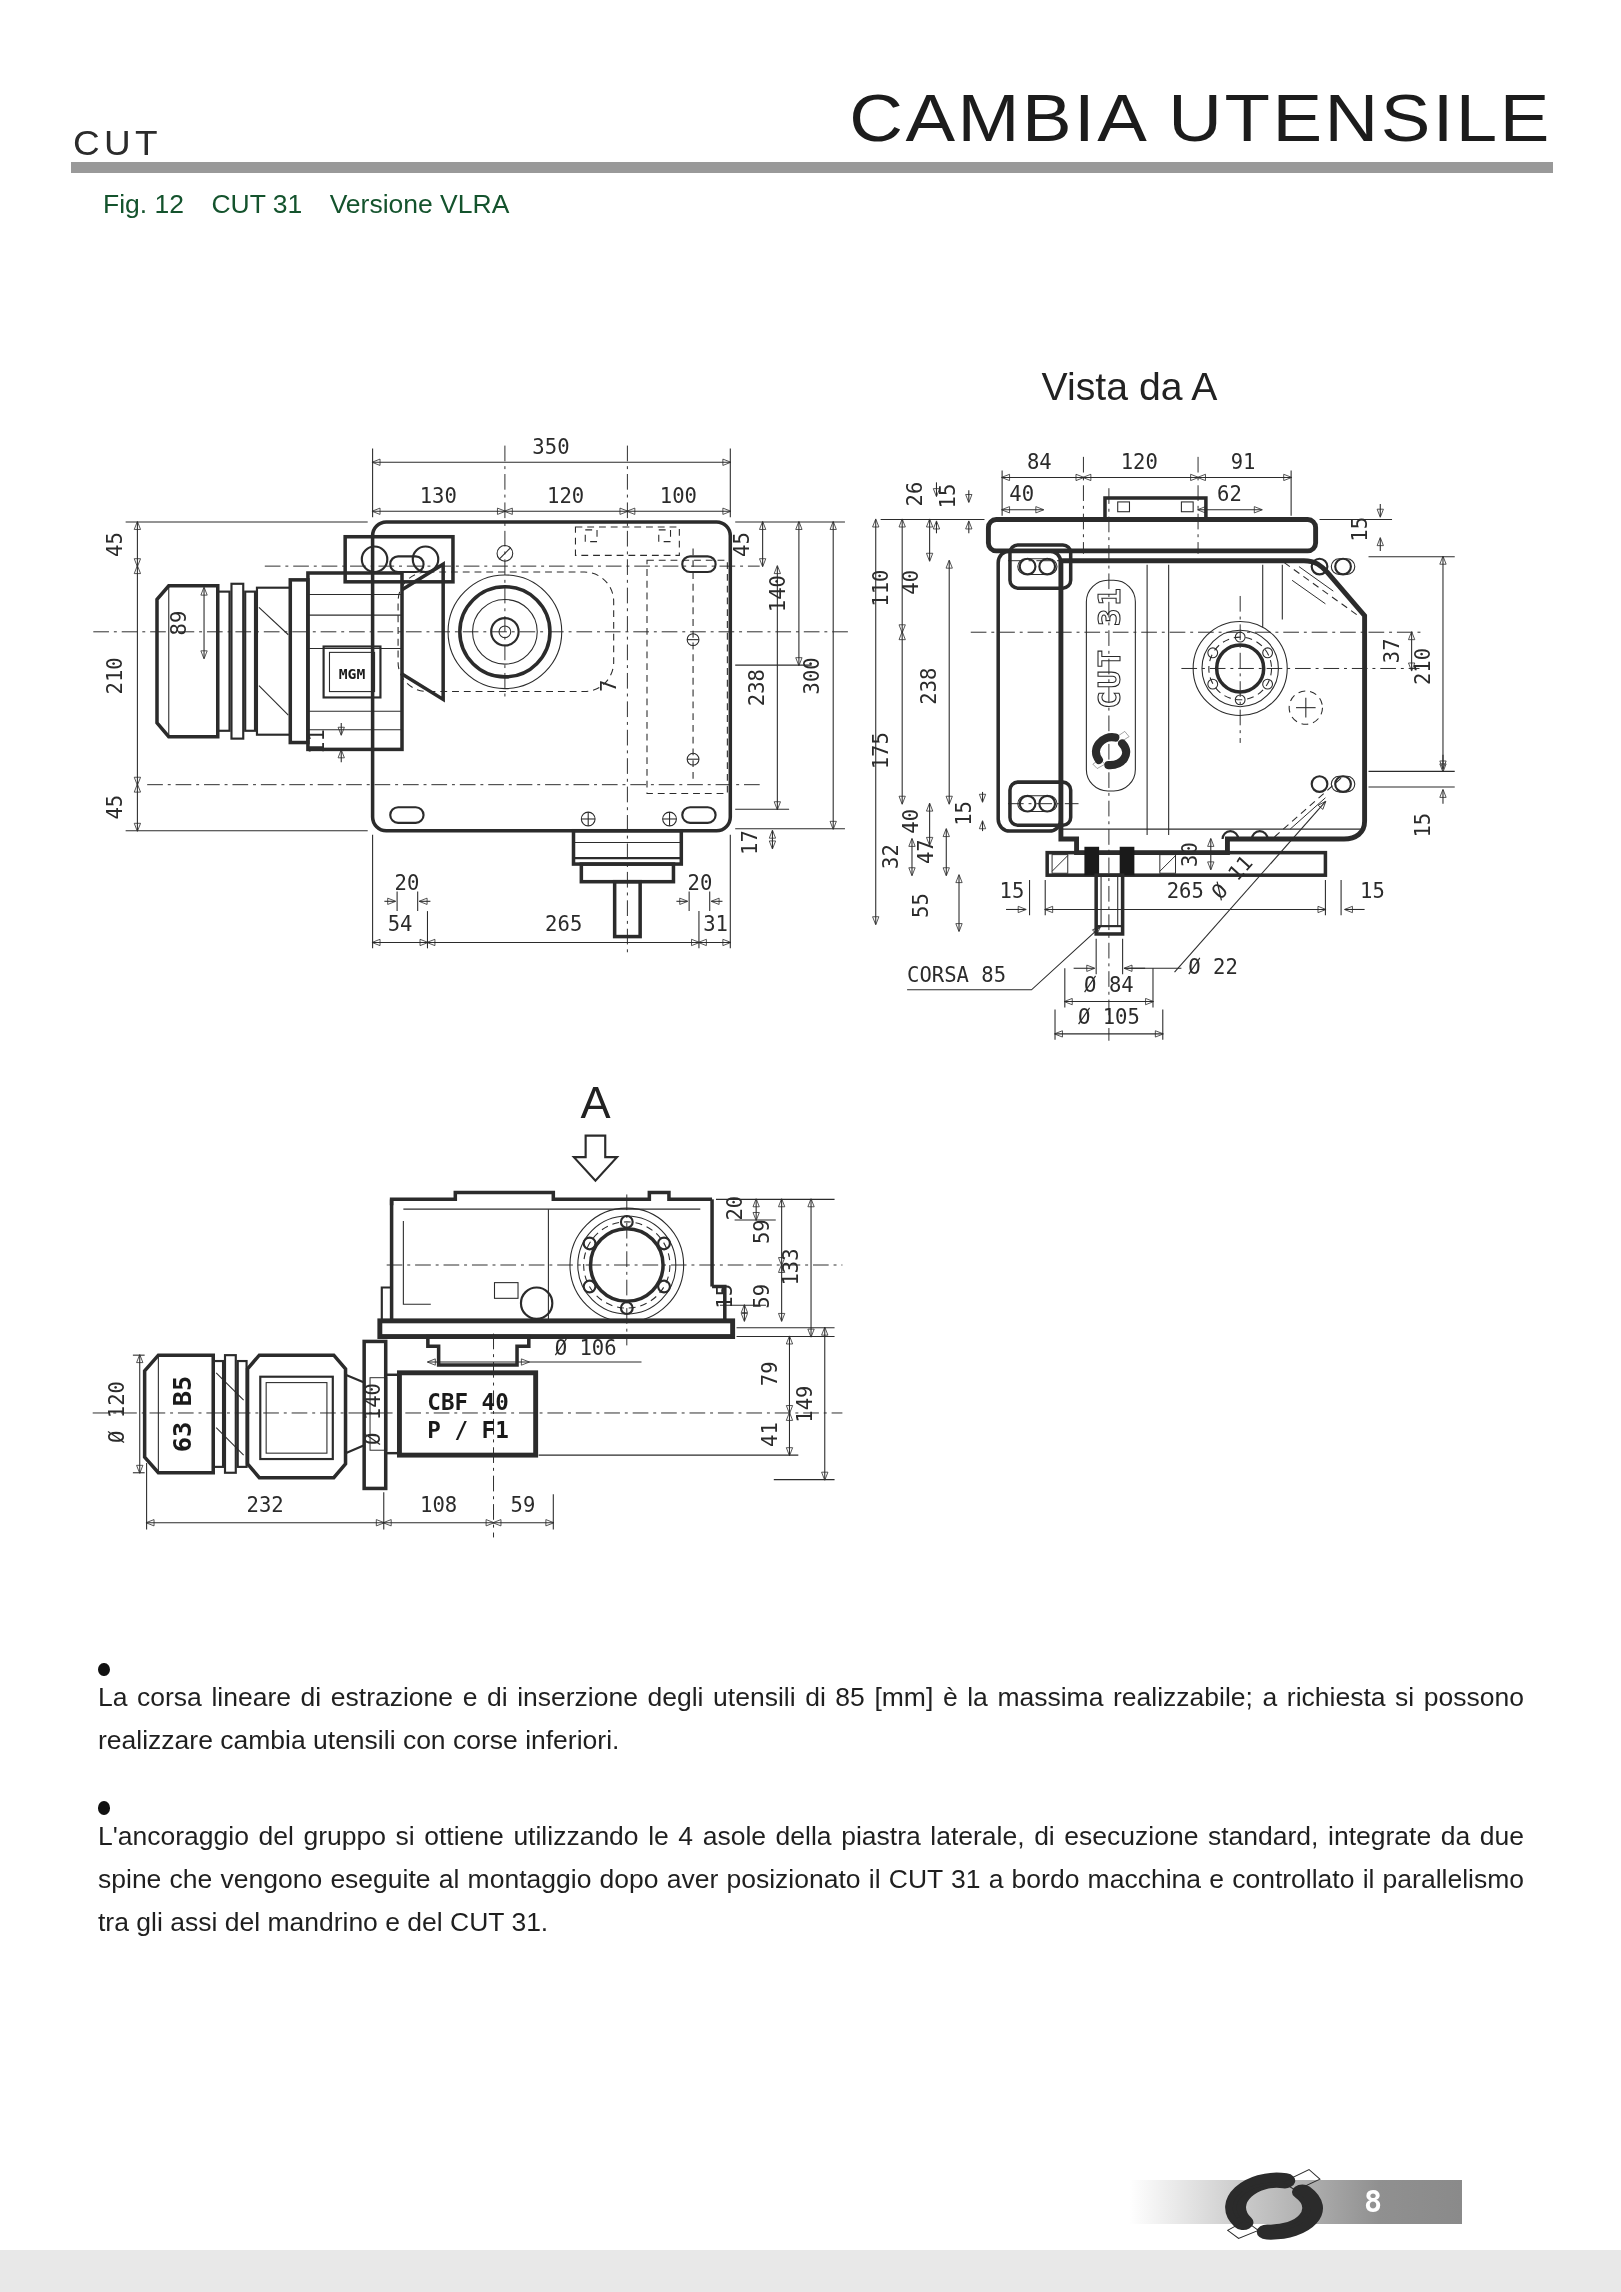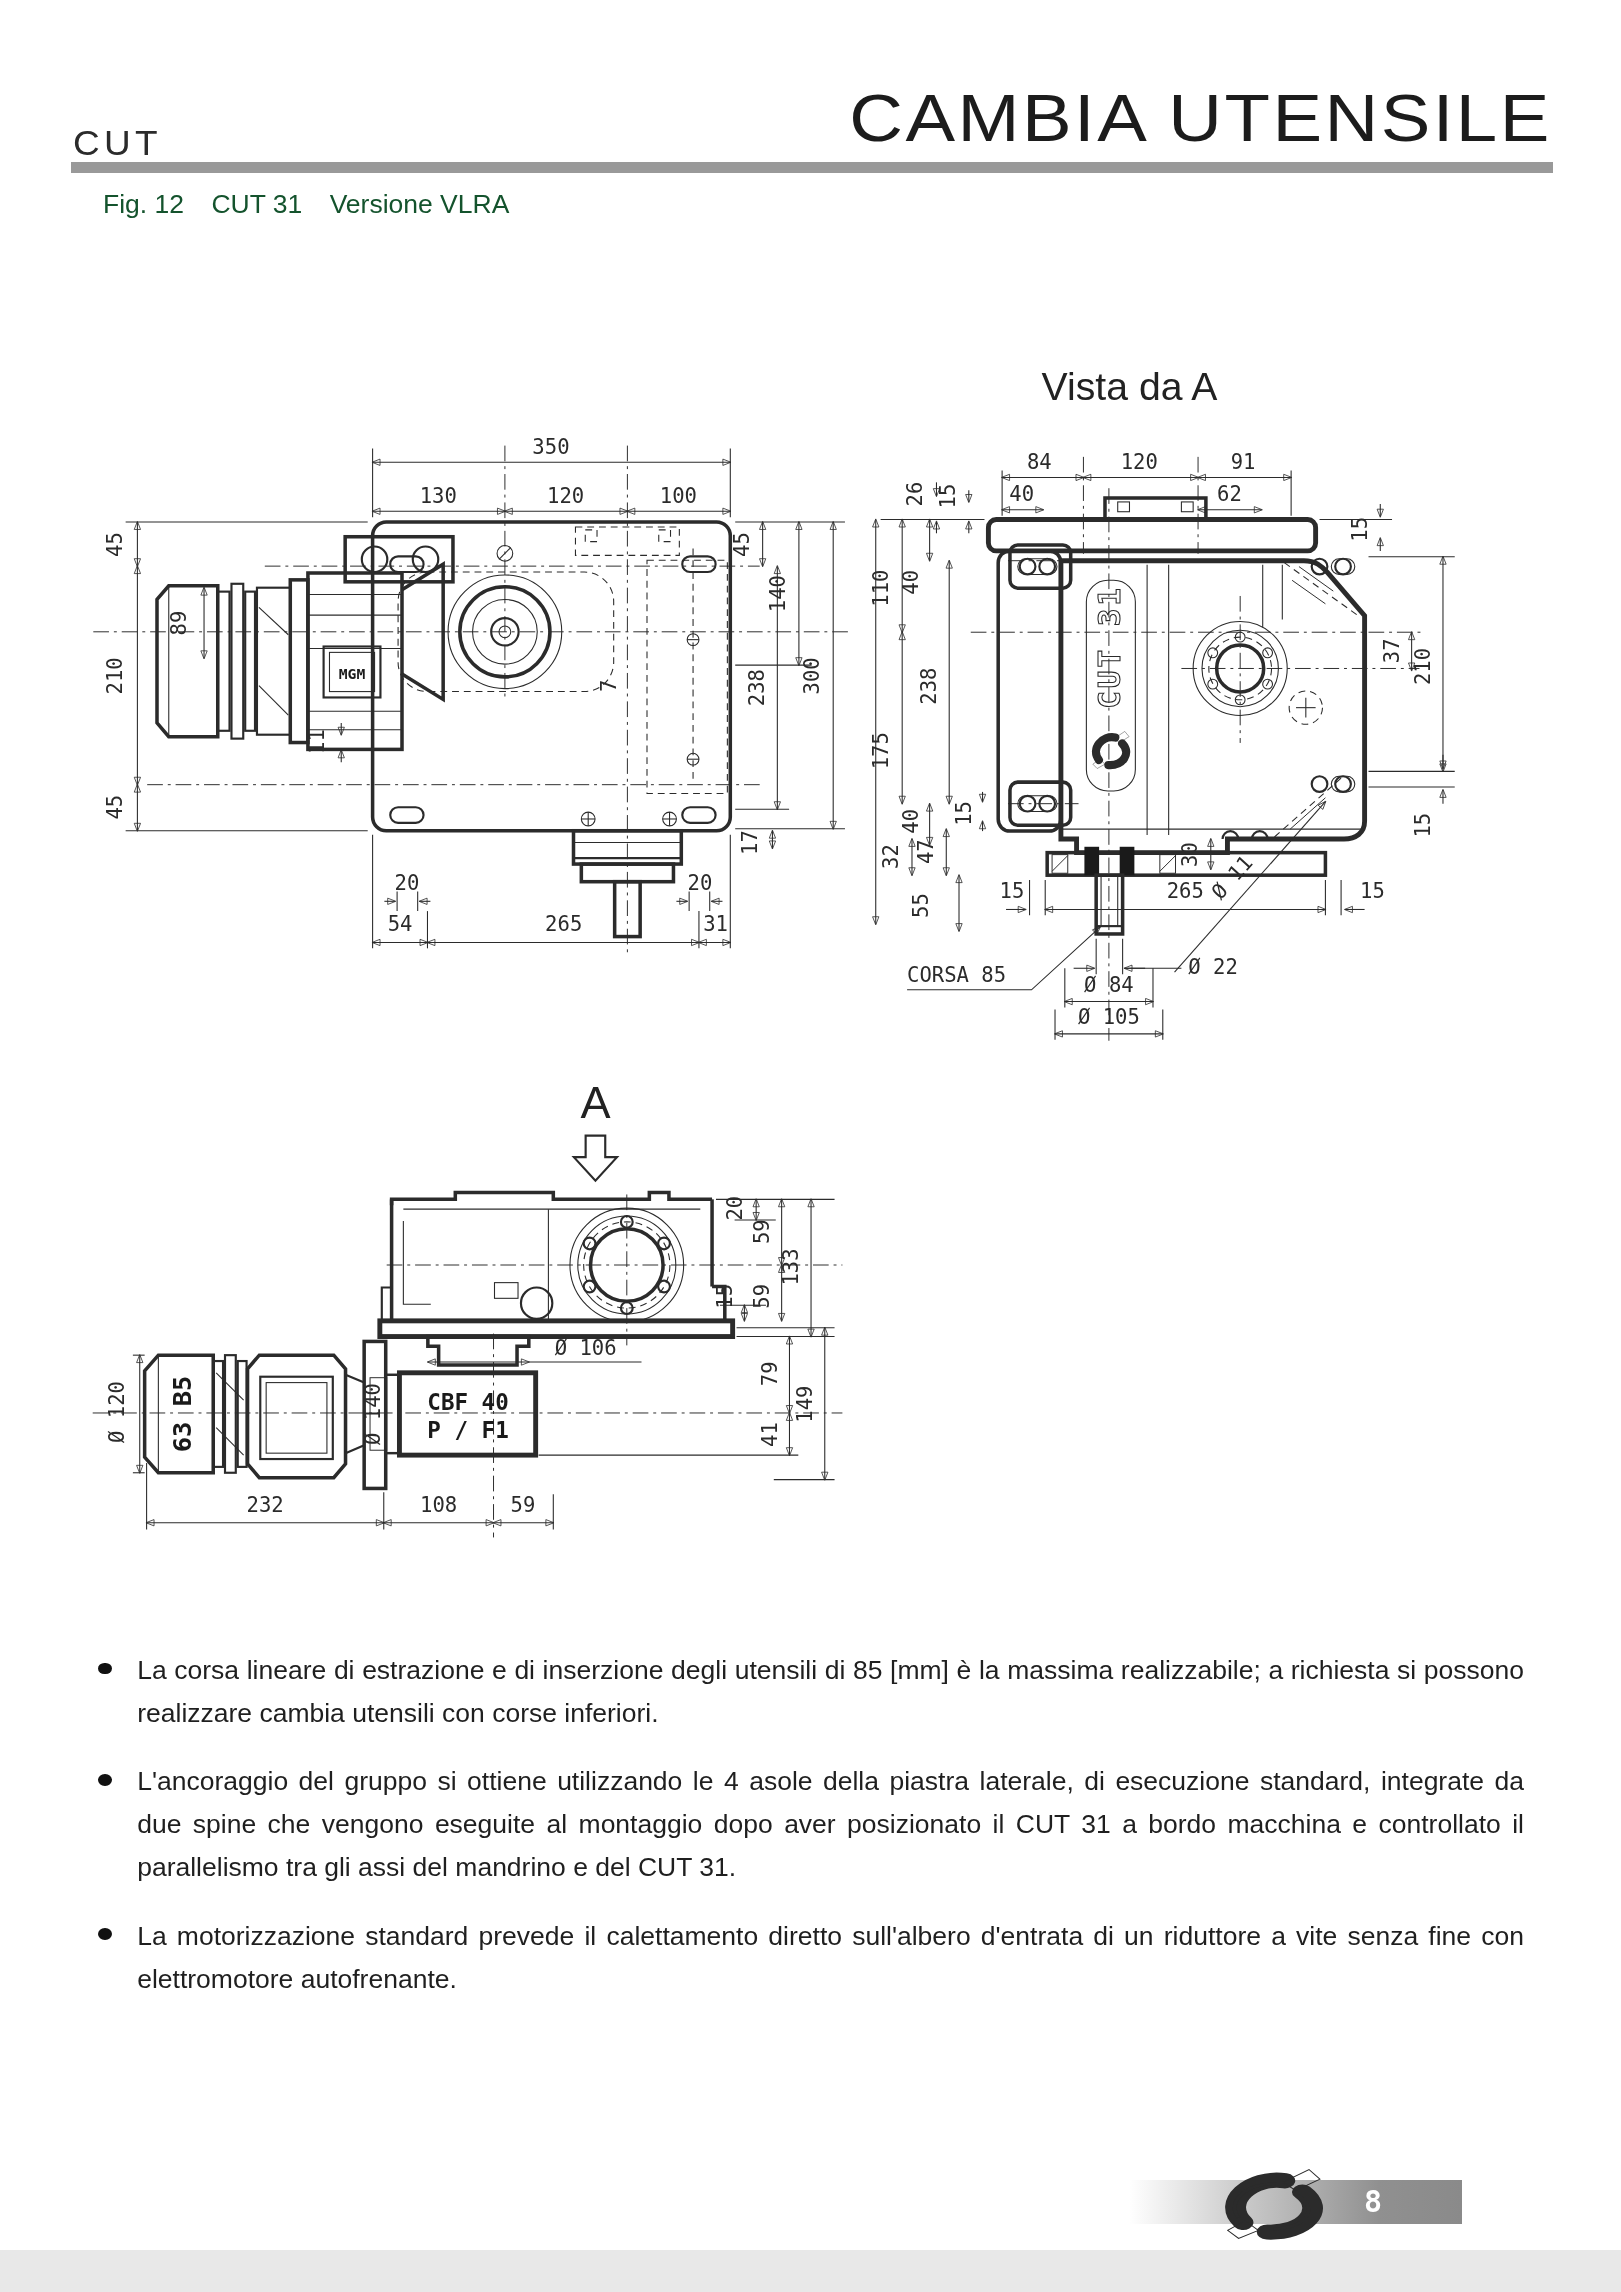--- a/index.html
+++ b/index.html
@@ -22,21 +22,21 @@
   .cl{stroke-width:1px;stroke-dasharray:16 5 3 5;}
   .dim{stroke-width:1.1px;marker-start:url(#ma);marker-end:url(#ma);}
   .are{stroke-width:1.1px;marker-end:url(#ma);}
   .dt{font-family:"DejaVu Sans Mono",monospace;font-size:21px;fill:#2b2b2b;stroke:none;}
   .bt{font-family:"DejaVu Sans Mono",monospace;font-weight:bold;fill:#1a1a1a;stroke:none;}
   .vtitle{font-size:40px;fill:#222;stroke:none;}
   .fillb{fill:#1a1a1a;stroke:none;}
   .hatch{stroke-width:1px;}
   
   .notes{left:98px;top:1649px;width:1426px;}
-  .note{display:flex;margin-bottom:25.5px;}
+  .note{display:flex;margin-bottom:25.5px;flex-direction:column;}
   .note .dot{flex:0 0 13.7px;width:11.8px;height:11.8px;border-radius:50%;background:#111;margin:13.7px 25.5px 0 0;}
   .note .txt{font-size:26.5px;line-height:1.62;text-align:justify;color:#1f1f1f;}
   
   .footer-bar{left:1129px;top:2180px;width:333px;height:44px;
               background:linear-gradient(to right,#ffffff 0%,#c9c9c9 35%,#909090 75%,#8a8a8a 100%);}
   .page-num{left:1364px;top:2184px;font-size:30px;font-weight:bold;color:#ffffff;
             font-family:"DejaVu Sans Mono",monospace;}
   .footer-logo{left:1221px;top:2160px;}
 </style>
 </head>
@@ -468,24 +468,20 @@
 
   <div class="abs notes">
     <div class="note">
       <div class="dot"></div>
       <div class="txt">La corsa lineare di estrazione e di inserzione degli utensili di 85 [mm] è la massima realizzabile; a richiesta si possono realizzare cambia utensili con corse inferiori.</div>
     </div>
     <div class="note">
       <div class="dot"></div>
       <div class="txt">L'ancoraggio del gruppo si ottiene utilizzando le 4 asole della piastra laterale, di esecuzione standard, integrate da due spine che vengono eseguite al montaggio dopo aver posizionato il CUT 31 a bordo macchina e controllato il parallelismo tra gli assi  del mandrino e del CUT 31.</div>
     </div>
-    <div class="note">
-      <div class="dot"></div>
-      <div class="txt">La motorizzazione standard prevede il calettamento diretto sull'albero d'entrata di un riduttore a vite senza fine con elettromotore autofrenante.</div>
-    </div>
   </div>
 
   <div class="abs footer-bar"></div>
   <svg class="abs footer-logo" width="110" height="80" viewBox="0 0 100 100" preserveAspectRatio="none">
     <use href="#knot"></use>
   </svg>
   <div class="abs page-num">8</div>
 
 </div>
 

